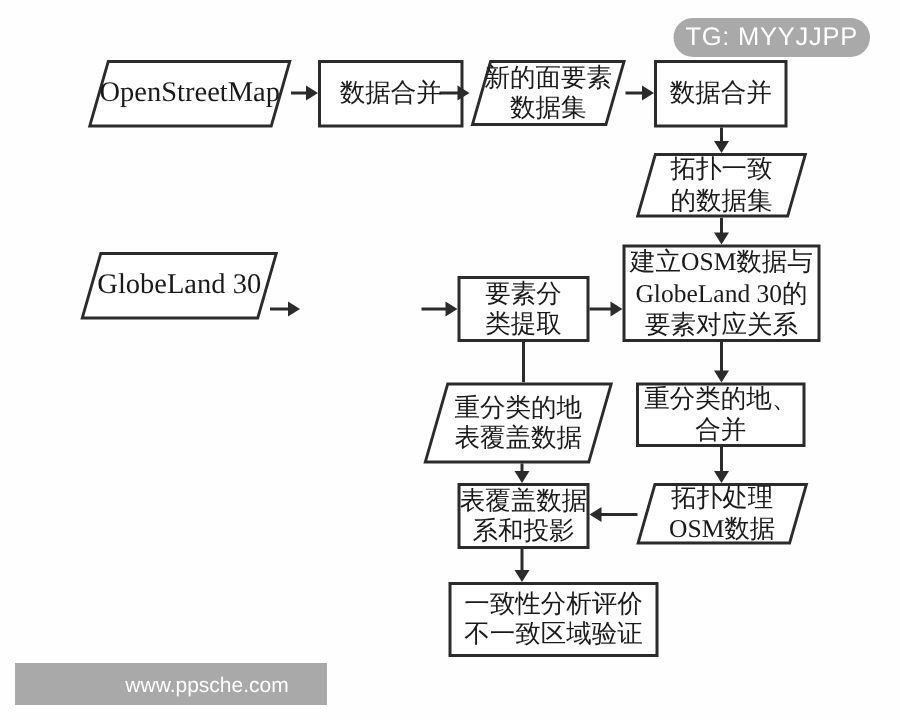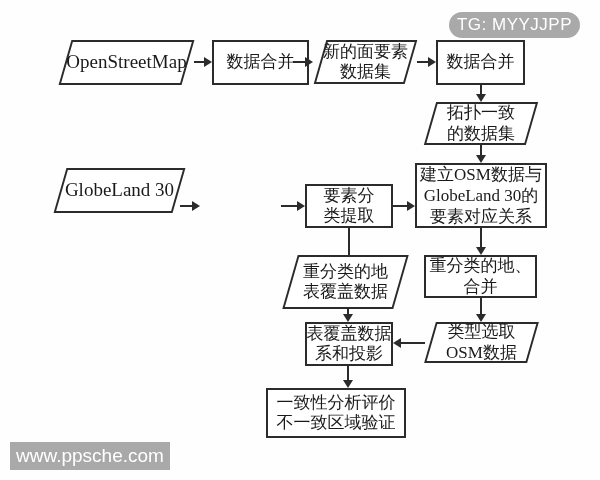--- a/index.html
+++ b/index.html
@@ -38,21 +38,21 @@
                 border-right:8px solid var(--line);}
   .arrow.v .tip{bottom:0;left:0;border-left:5px solid transparent;
                 border-right:5px solid transparent;border-top:8px solid var(--line);}
   .plainline{position:absolute;background:var(--line);}
 
   
   .badge{position:absolute;background:var(--badge-bg);color:#fff;
          font-family:"Liberation Sans","DejaVu Sans",sans-serif;
          display:flex;align-items:center;justify-content:center;}
   .badge.tg{left:449px;top:12px;width:131px;height:26px;font-size:17px;letter-spacing:.5px;border-radius:13px;}
-  .badge.site{left:10px;top:442px;width:160px;height:28px;font-size:19px;}
+  .badge.site{left:10px;top:442px;width:160px;height:28px;font-size:14px;padding-left:48px;}
 </style>
 </head>
 <body>
 
 <div class="stage">
 
   <div class="node para latin" style="left:58px;top:40px;width:137px;height:45px">
     <i class="pbg"></i>
     <div class="lines">
         <div>OpenStreetMap</div>
@@ -121,33 +121,33 @@
   <div class="node rect" style="left:424px;top:255px;width:113px;height:43px">
     <div class="lines">
       <div>重分类的地、</div>
       <div>合并</div>
     </div>
   </div>
 
   <div class="node para" style="left:423px;top:322px;width:117px;height:41px">
     <i class="pbg"></i>
     <div class="lines">
-      <div>类型选取</div>
+      <div>拓扑处理</div>
       <div>OSM数据</div>
     </div>
   </div>
 
   <div class="node rect" style="left:305px;top:322px;width:88px;height:44px">
     <div class="lines">
       <div>表覆盖数据</div>
       <div>系和投影</div>
     </div>
   </div>
 
-  <div class="node rect" style="left:266px;top:388px;width:140px;height:50px">
+  <div class="node rect" style="left:299px;top:388px;width:140px;height:50px">
     <div class="lines">
       <div>一致性分析评价</div>
       <div>不一致区域验证</div>
     </div>
   </div>
 
   <div class="arrow h" style="left:194px;top:57px;width:18px">
       <i class="shaft"></i>
       <i class="tip"></i>
     </div>

